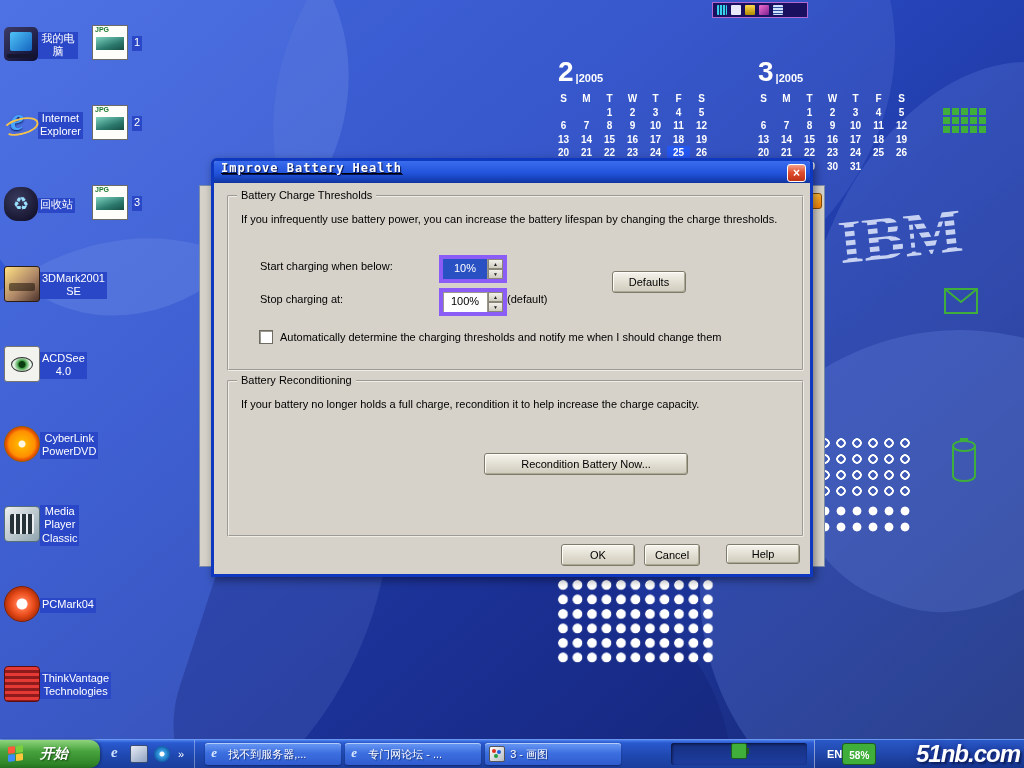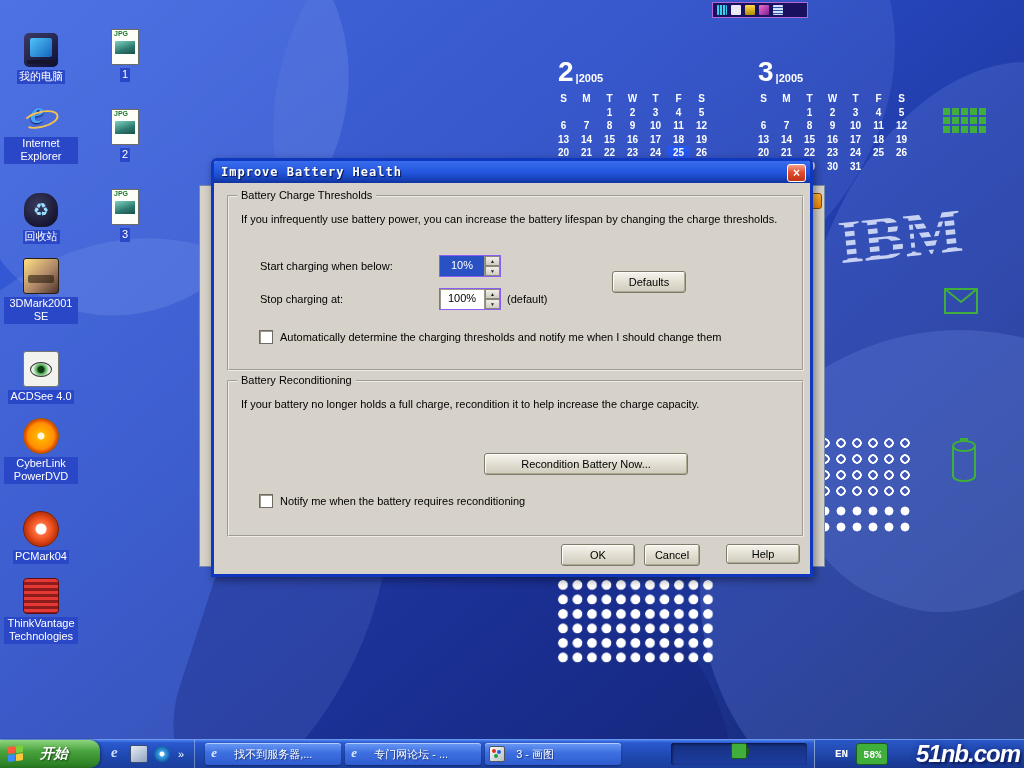--- a/index.html
+++ b/index.html
@@ -36,21 +36,21 @@
   .cal-year{font-size:11px;font-weight:bold;margin-bottom:2px;}
   .cal-grid{margin-top:6px;}
   .cal-row{display:flex;}
   .cal-cell{width:23px;height:13.5px;font-size:10px;font-weight:bold;text-align:center;line-height:13.5px;}
   .cal-hl{background:#2456f0;border-radius:1px;}
 
   
   .icon-col{position:absolute;z-index:3;width:74px;display:flex;flex-direction:column;}
   .col1{left:4px;top:4px;}
   .col2{left:88px;top:2px;}
-  .desk-icon{height:80px;display:flex;flex-direction:column;align-items:center;cursor:pointer;justify-content:flex-end;}
+  .desk-icon{height:80px;display:flex;flex-direction:row;align-items:center;cursor:pointer;}
   .di{width:34px;height:34px;display:block;position:relative;flex:0 0 34px;}
   .di-label{display:block;margin-top:3px;text-align:center;font-size:11px;color:#fff;
     background:#2a47c8;padding:0 2px 1px;max-width:70px;line-height:1.2;}
   .ic-my-computer{background:linear-gradient(145deg,#3b3b66,#0e0e33);border-radius:5px;}
   .ic-my-computer::before{content:"";position:absolute;left:6px;right:6px;top:5px;bottom:10px;background:linear-gradient(135deg,#4fc3f7,#1565c0);border-radius:2px;}
   .ic-my-computer::after{content:"";position:absolute;left:3px;right:3px;bottom:3px;height:4px;background:#15152e;border-radius:2px;}
   .ic-recycle-bin{background:radial-gradient(circle at 40% 35%,#3a3a5e,#0a0a22);border-radius:45% 45% 40% 40%;}
   .ic-recycle-bin::before{content:"♻";color:#9adfff;font-size:18px;position:absolute;inset:0;display:flex;align-items:center;justify-content:center;}
   .ic-ie::before{content:"e";font-family:"Liberation Serif",serif;font-style:italic;font-weight:bold;font-size:32px;color:#4aa3ff;text-shadow:0 1px 2px #021a4d;position:absolute;left:6px;top:-6px;}
   .ic-ie::after{content:"";position:absolute;left:-1px;right:-1px;top:11px;height:13px;border:2px solid #f2c14e;border-left-color:transparent;border-radius:50%;transform:rotate(-14deg);}
@@ -72,38 +72,38 @@
     border:1px solid #7a8ba8;z-index:5;}
   .behind-win-icon{position:absolute;right:2px;top:7px;width:14px;height:14px;border-radius:3px;
     background:linear-gradient(145deg,#ffd54f,#f57c00);border:1px solid #8a4b00;}
 
   
   .dialog{position:absolute;left:211px;top:158px;width:596px;height:413px;z-index:10;
     border:3px solid #0f38c0;border-radius:6px 6px 0 0;background:#d6d2c9;
     box-shadow:2px 3px 8px rgba(0,0,10,.45);}
   .titlebar{height:22px;border-radius:3px 3px 0 0;position:relative;
     background:linear-gradient(180deg,#3a6cee 0%,#2254dc 55%,#10349f 100%);
-    display:flex;align-items:center;}
+    display:flex;text-decoration:underline;}
   .title-text{color:#fff;font-family:"DejaVu Sans Mono",monospace;font-weight:bold;font-size:12px;
     letter-spacing:1px;padding-left:7px;text-shadow:1px 1px 1px #05124d;}
   .close-btn{position:absolute;right:4px;top:3px;width:17px;height:16px;border-radius:3px;cursor:pointer;
     background:linear-gradient(180deg,#f5a089,#e0502f 45%,#c03014);border:1px solid #fff;
     display:flex;align-items:center;justify-content:center;}
   .close-x{color:#fff;font-size:12px;font-weight:bold;line-height:1;}
   .dlg-body{position:relative;height:391px;font-size:11px;color:#000;}
   .groupbox{position:absolute;left:13px;width:573px;border:2px groove #efede6;border-radius:2px;}
   .g1{top:12px;height:172px;}
   .g2{top:197px;height:153px;}
   .gb-legend{position:absolute;top:-8px;left:8px;background:#d6d2c9;padding:0 4px;font-size:11px;}
   .gb-desc{position:absolute;left:12px;top:16px;right:12px;font-size:11px;}
   .lbl{position:absolute;font-size:11px;}
   .lbl-start{left:31px;top:63px;}
   .lbl-stop{left:31px;top:96px;}
   .lbl-default{left:278px;top:96px;}
-  .spinbox{position:absolute;width:60px;height:20px;background:#fff;border:1px solid #8b5cf6;
+  .spinbox{position:absolute;width:60px;height:20px;background:#fff;border:4px solid #8b5cf6;
     box-shadow:inset 1px 1px 0 #9a978c;display:flex;cursor:text;}
   .sp1{left:210px;top:58px;}
   .sp2{left:210px;top:91px;}
   .spin-value{flex:1;text-align:center;line-height:18px;font-size:11px;}
   .spin-value.sel{background:#2a51c4;color:#fff;}
   .spin-btns{width:15px;display:flex;flex-direction:column;border-left:1px solid #9a978c;}
   .spin-up,.spin-down{flex:1;background:linear-gradient(180deg,#f2f0ea,#cfccc0);border:1px solid #8a8778;
     font-size:5px;line-height:8px;text-align:center;color:#222;cursor:pointer;}
   button.btn{position:absolute;font-family:inherit;font-size:11px;color:#000;padding:0;cursor:pointer;
     background:linear-gradient(180deg,#f6f4ee 0%,#dedacd 60%,#cfccbe 100%);
@@ -142,35 +142,35 @@
   .f{border-radius:1px;}
   .f.r{background:#ff5a3c;} .f.g{background:#7ccf3c;} .f.b{background:#3c8cff;} .f.y{background:#ffc83c;}
   .start-label{color:#fff;font-size:14px;font-weight:bold;font-style:italic;text-shadow:1px 1px 2px #1b4516;}
   .quick-launch{display:flex;align-items:center;gap:6px;padding:0 8px;height:100%;border-right:1px solid rgba(255,255,255,.35);}
   .ql-ic{width:16px;height:16px;position:relative;cursor:pointer;}
   .ql-ie::before{content:"e";font-family:"Liberation Serif",serif;font-style:italic;font-weight:bold;font-size:15px;color:#cfe2ff;position:absolute;left:3px;top:-2px;}
   .ql-desktop{background:linear-gradient(145deg,#e8ecf5,#8fa3c0);border:1px solid #3a4d70;border-radius:2px;}
   .ql-media{background:radial-gradient(circle,#fff 2px,#3aa0e8 3px,#1060a8 8px);border-radius:50%;}
   .ql-overflow{color:#fff;font-size:11px;cursor:pointer;padding:0 2px;}
   .task-area{display:flex;align-items:center;gap:4px;padding-left:10px;flex:1;height:100%;}
-  .task-btn{width:136px;height:22px;border-radius:3px;cursor:pointer;display:flex;align-items:center;gap:11px;
+  .task-btn{width:136px;height:22px;border-radius:3px;cursor:pointer;display:flex;align-items:center;gap:5px;
     background:linear-gradient(180deg,#6a9af5 0%,#3d6fe0 45%,#2f5cd0 100%);
     box-shadow:inset 0 1px 0 rgba(255,255,255,.5), 0 1px 2px rgba(0,0,20,.4);
     padding:0 4px;box-sizing:border-box;overflow:hidden;}
   .task-btn.active{background:linear-gradient(180deg,#16307f 0%,#1d3da0 100%);
     box-shadow:inset 1px 1px 3px rgba(0,0,20,.7);margin-left:46px;flex-direction:column;}
   .task-label{color:#fff;font-size:11px;white-space:nowrap;overflow:hidden;text-shadow:1px 1px 1px rgba(0,0,30,.5);}
   .task-ic{width:14px;height:14px;flex:0 0 14px;position:relative;}
   .tic-ie::before{content:"e";font-family:"Liberation Serif",serif;font-style:italic;font-weight:bold;font-size:13px;color:#d9e8ff;position:absolute;left:2px;top:-2px;}
   .tic-paint{background:linear-gradient(135deg,#fdfdfa,#b8bcc4);border:1px solid #555;border-radius:2px;}
   .tic-paint::before{content:"";position:absolute;left:2px;top:2px;width:4px;height:4px;background:#e03020;border-radius:50%;box-shadow:5px 1px 0 #2060e0, 2px 5px 0 #20a040;}
   .tic-battery{background:#3fae3a;border:1px solid #1e5c1c;border-radius:2px;}
   .tic-battery::after{content:"";position:absolute;right:-3px;top:4px;width:3px;height:6px;background:#1e5c1c;}
-  .tray{height:100%;display:flex;align-items:center;gap:8px;padding:0 10px 0 20px;
-    background:linear-gradient(180deg,#2a58c8 0%,#17368e 100%);border-left:1px solid rgba(255,255,255,.45);min-width:210px;box-sizing:border-box;font-family:Liberation Mono, monospace;}
+  .tray{height:100%;display:flex;align-items:center;gap:0;padding:0 10px 0 12px;
+    background:linear-gradient(180deg,#2a58c8 0%,#17368e 100%);border-left:1px solid rgba(255,255,255,.45);min-width:210px;box-sizing:border-box;}
   .tray-lang{color:#fff;font-size:11px;font-weight:bold;cursor:pointer;}
   .tray-batt{background:#3fae3a;border:1px solid #1e5c1c;border-radius:3px;padding:1px 6px;cursor:pointer;}
   .tb-txt{color:#fff;font-size:10px;font-weight:bold;}
   .watermark{position:absolute;right:4px;bottom:0;z-index:60;color:#fff;font-size:24px;font-weight:bold;font-style:italic;
     letter-spacing:-1px;text-shadow:0 0 6px rgba(20,40,140,.9), 2px 2px 2px rgba(0,0,0,.5);pointer-events:none;}
 </style>
 </head>
 <body>
 
 <div id="desktop">
@@ -357,20 +357,24 @@
       </div>
       <div class="desk-icon">
         <span class="di ic-acdsee"></span>
         <span class="di-label">ACDSee 4.0</span>
       </div>
       <div class="desk-icon">
         <span class="di ic-powerdvd"></span>
         <span class="di-label">CyberLink PowerDVD</span>
       </div>
       <div class="desk-icon">
+        <span class="di ic-mpc"></span>
+        <span class="di-label">Media Player Classic</span>
+      </div>
+      <div class="desk-icon">
         <span class="di ic-pcmark"></span>
         <span class="di-label">PCMark04</span>
       </div>
       <div class="desk-icon">
         <span class="di ic-thinkvantage"></span>
         <span class="di-label">ThinkVantage Technologies</span>
       </div>
     </div>
   <div class="icon-col col2">
       <div class="desk-icon">
@@ -424,24 +428,20 @@
         <div class="check-row cr1">
           <span class="checkbox"></span>
           <span>Automatically determine the charging thresholds and notify me when I should change them</span>
         </div>
       </div>
 
       <div class="groupbox g2">
         <span class="gb-legend">Battery Reconditioning</span>
         <div class="gb-desc">If your battery no longer holds a full charge, recondition it to help increase the charge capacity.</div>
         <button class="btn btn-recondition">Recondition Battery Now...</button>
-        <div class="check-row cr2">
-          <span class="checkbox"></span>
-          <span>Notify me when the battery requires reconditioning</span>
-        </div>
       </div>
 
       <button class="btn btn-ok">OK</button>
       <button class="btn btn-cancel">Cancel</button>
       <button class="btn btn-help">Help</button>
     </div>
   </div>
 
   <div class="mini-toolbar">
       <span class="mtb-ic"></span>

